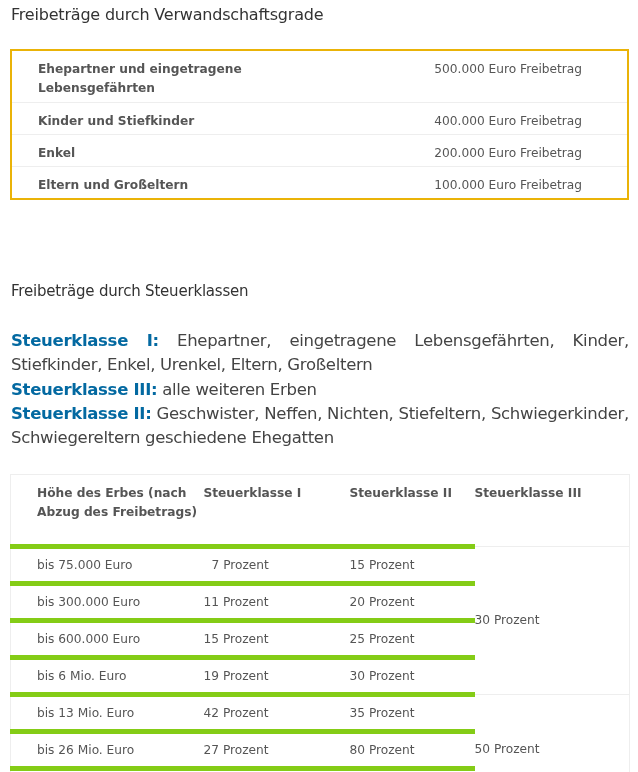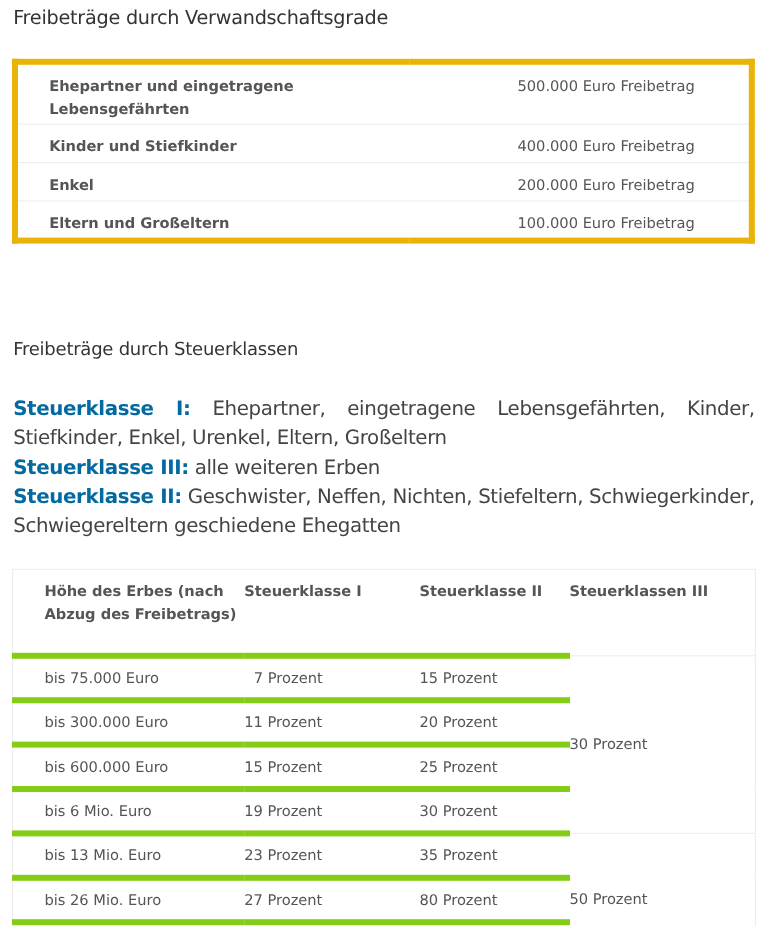--- a/index.html
+++ b/index.html
@@ -12,21 +12,21 @@
   h2 {
     position: absolute; left: 11px; margin: 0;
     font-size: 16px; font-weight: normal; color: #333333;
     letter-spacing: -0.2px;
   }
   #h-verwandt { top: 5px; }
   #h-steuer { top: 282px; font-size: 15px; }
 
   .tbl1 {
     position: absolute; left: 10px; top: 49px; width: 619px;
-    border: 5px solid #eab308; border-collapse: collapse;
+    border: 2px solid #eab308; border-collapse: collapse;
     font-size: 12.2px;
   }
   .tbl1 td { border-top: 1px solid #eeeeee; vertical-align: top; }
   .tbl1 td.lab { padding: 9px 0 0 26px; font-weight: bold; color: #555; line-height: 19px; }
   .tbl1 td.val { padding: 9px 45px 0 0; text-align: right; color: #555; line-height: 19px; white-space: nowrap; }
 
   .para {
     position: absolute; left: 11px; top: 329px; width: 618px;
     font-size: 16.5px; line-height: 24.3px; color: #444444;
     text-align: justify; text-align-last: left;
@@ -85,21 +85,21 @@
     <col style="width:193px">
       <col style="width:146px">
       <col style="width:125px">
       <col style="width:155px">
   </colgroup>
   <tbody>
       <tr>
     <th class="c0">Höhe des Erbes (nach Abzug des Freibetrags)</th>
     <th>Steuerklasse I</th>
     <th>Steuerklasse II</th>
-    <th>Steuerklassen III</th>
+    <th>Steuerklasse III</th>
   </tr>
   <tr>
     <td class="c0">bis 75.000 Euro</td>
     <td style="padding-left:8px">7 Prozent</td>
     <td>15 Prozent</td>
     <td class="merged" rowspan="4">30 Prozent</td>
   </tr>
   <tr>
     <td class="c0">bis 300.000 Euro</td>
     <td>11 Prozent</td>
@@ -110,21 +110,21 @@
     <td>15 Prozent</td>
     <td>25 Prozent</td>
   </tr>
   <tr>
     <td class="c0">bis 6 Mio. Euro</td>
     <td>19 Prozent</td>
     <td>30 Prozent</td>
   </tr>
   <tr>
     <td class="c0">bis 13 Mio. Euro</td>
-    <td>23 Prozent</td>
+    <td>42 Prozent</td>
     <td>35 Prozent</td>
     <td class="merged" rowspan="3">50 Prozent</td>
   </tr>
   <tr>
     <td class="c0">bis 26 Mio. Euro</td>
     <td>27 Prozent</td>
     <td>80 Prozent</td>
   </tr>
   <tr>
     <td class="c0">über 26 Mio. Euro</td>

